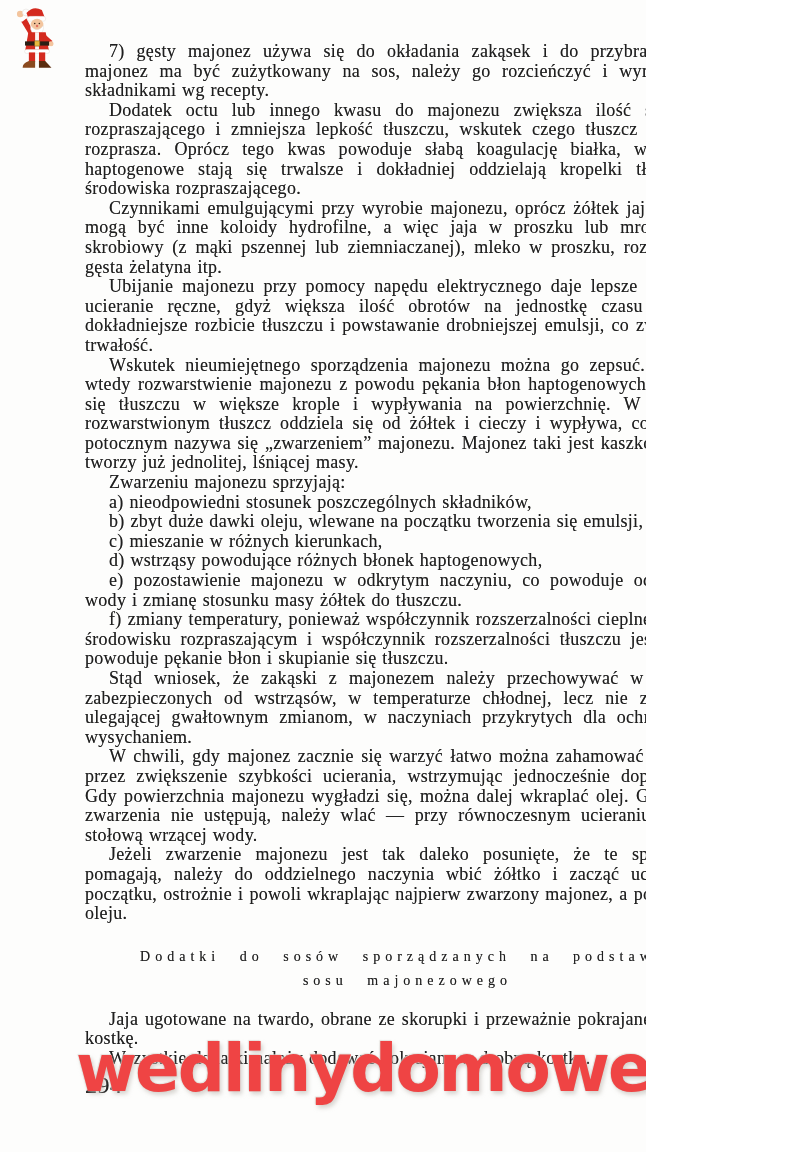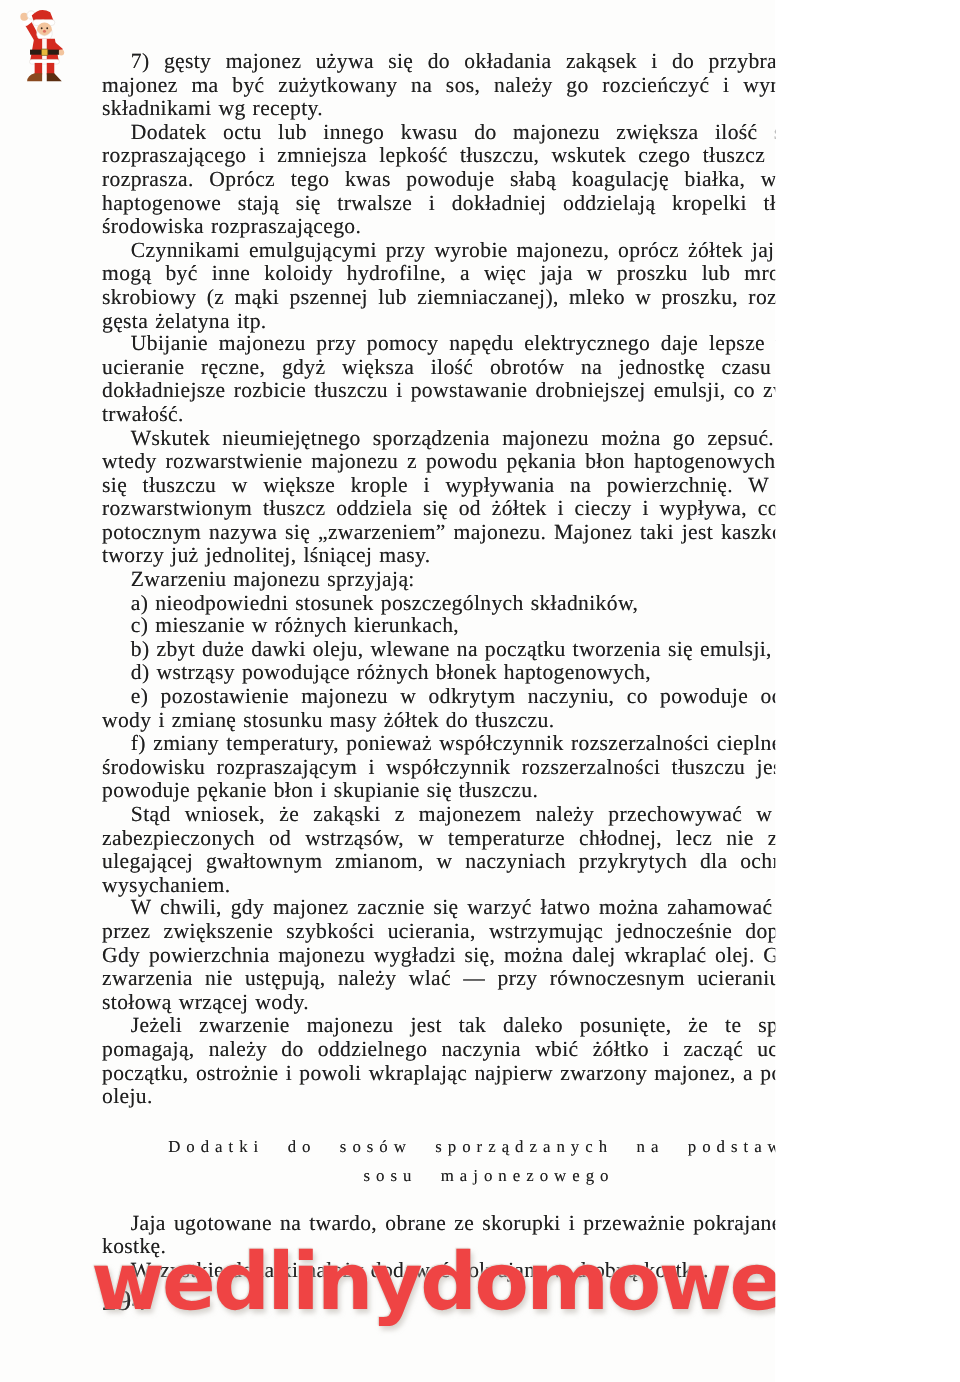--- a/index.html
+++ b/index.html
@@ -91,22 +91,22 @@
 
   <div class="text-col">
     <p>7) gęsty majonez używa się do okładania zakąsek i do przybrania. Jeżeli majonez ma być zużytkowany na sos, należy go rozcieńczyć i wymieszać ze składnikami wg recepty.</p>
     <p>Dodatek octu lub innego kwasu do majonezu zwiększa ilość środowiska rozpraszającego i zmniejsza lepkość tłuszczu, wskutek czego tłuszcz łatwiej się rozprasza. Oprócz tego kwas powoduje słabą koagulację białka, więc błonki haptogenowe stają się trwalsze i dokładniej oddzielają kropelki tłuszczu od środowiska rozpraszającego.</p>
     <p>Czynnikami emulgującymi przy wyrobie majonezu, oprócz żółtek jaj surowych, mogą być inne koloidy hydrofilne, a więc jaja w proszku lub mrożone, klej skrobiowy (z mąki pszennej lub ziemniaczanej), mleko w proszku, rozpuszczona, gęsta żelatyna itp.</p>
     <p>Ubijanie majonezu przy pomocy napędu elektrycznego daje lepsze wyniki niż ucieranie ręczne, gdyż większa ilość obrotów na jednostkę czasu powoduje dokładniejsze rozbicie tłuszczu i powstawanie drobniejszej emulsji, co zwiększa jej trwałość.</p>
     <p>Wskutek nieumiejętnego sporządzenia majonezu można go zepsuć. Następuje wtedy rozwarstwienie majonezu z powodu pękania błon haptogenowych, skupiania się tłuszczu w większe krople i wypływania na powierzchnię. W majonezie rozwarstwionym tłuszcz oddziela się od żółtek i cieczy i wypływa, co w języku potocznym nazywa się „zwarzeniem” majonezu. Majonez taki jest kaszkowaty i nie tworzy już jednolitej, lśniącej masy.</p>
     <p>Zwarzeniu majonezu sprzyjają:</p>
 
     <p>a) nieodpowiedni stosunek poszczególnych składników,</p>
+    <p>b) zbyt duże dawki oleju, wlewane na początku tworzenia się emulsji,</p>
     <p>c) mieszanie w różnych kierunkach,</p>
-    <p>b) zbyt duże dawki oleju, wlewane na początku tworzenia się emulsji,</p>
     <p>d) wstrząsy powodujące różnych błonek haptogenowych,</p>
     <p>e) pozostawienie majonezu w odkrytym naczyniu, co powoduje odparowanie wody i zmianę stosunku masy żółtek do tłuszczu.</p>
     <p>f) zmiany temperatury, ponieważ współczynnik rozszerzalności cieplnej cieczy w środowisku rozpraszającym i współczynnik rozszerzalności tłuszczu jest inny, co powoduje pękanie błon i skupianie się tłuszczu.</p>
 
     <p>Stąd wniosek, że zakąski z majonezem należy przechowywać w miejscach zabezpieczonych od wstrząsów, w temperaturze chłodnej, lecz nie zimnej, nie ulegającej gwałtownym zmianom, w naczyniach przykrytych dla ochrony przed wysychaniem.</p>
     <p>W chwili, gdy majonez zacznie się warzyć łatwo można zahamować ten proces przez zwiększenie szybkości ucierania, wstrzymując jednocześnie dopływ oleju. Gdy powierzchnia majonezu wygładzi się, można dalej wkraplać olej. Gdy objawy zwarzenia nie ustępują, należy wlać — przy równoczesnym ucieraniu — łyżkę stołową wrzącej wody.</p>
     <p>Jeżeli zwarzenie majonezu jest tak daleko posunięte, że te sposoby nie pomagają, należy do oddzielnego naczynia wbić żółtko i zacząć ucieranie od początku, ostrożnie i powoli wkraplając najpierw zwarzony majonez, a potem resztę oleju.</p>
 
     <div class="heading">
       <div>Dodatki do sosów sporządzanych na podstawie</div>

